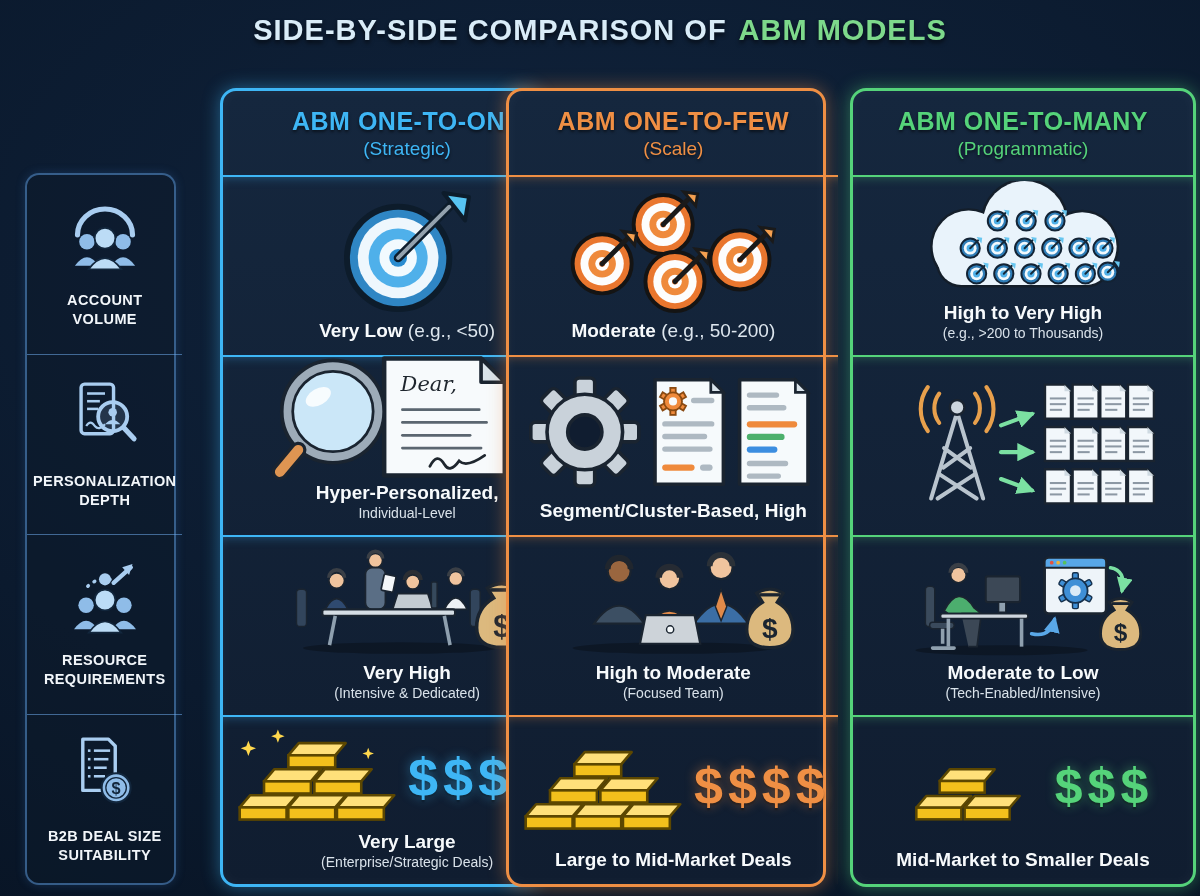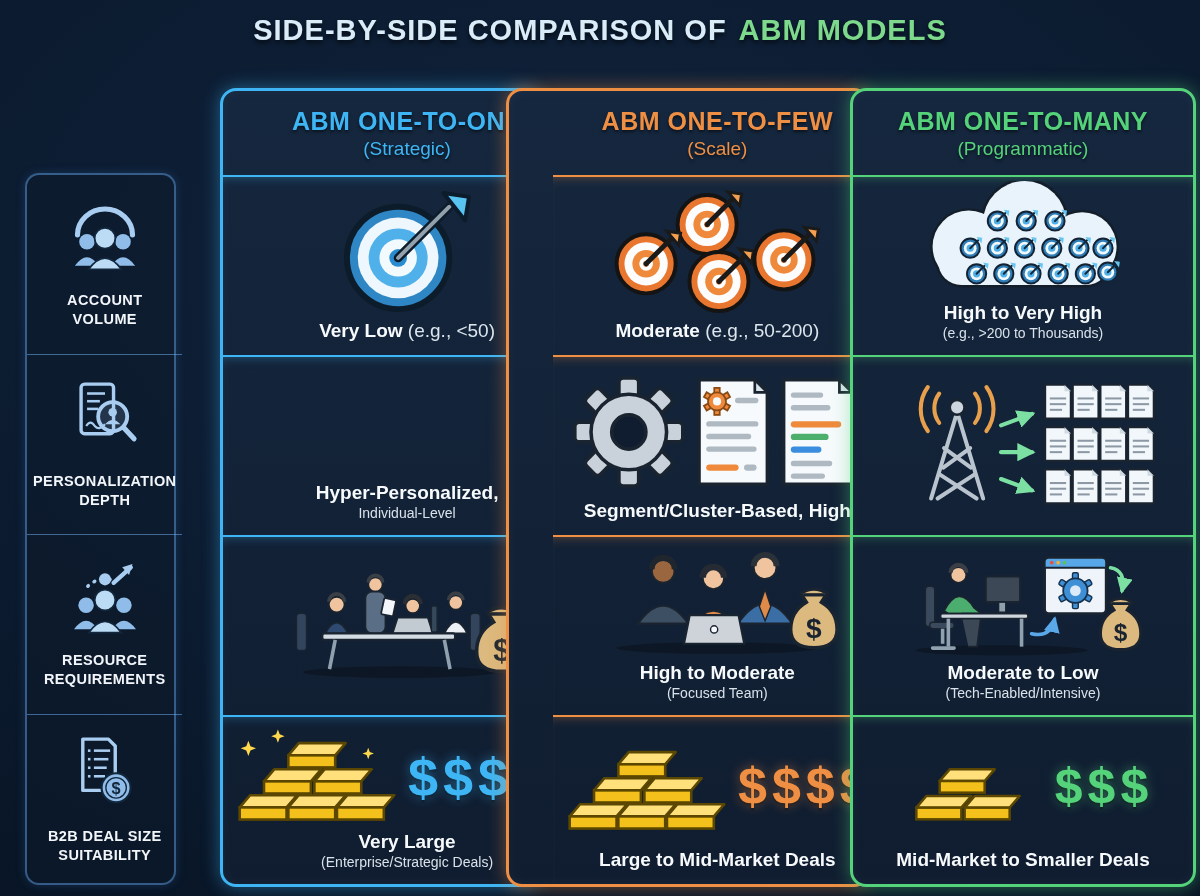--- a/index.html
+++ b/index.html
@@ -37,21 +37,21 @@
   .label-art svg{display:block;}
   
   .col{
     position:absolute;top:88px;height:793px;border-radius:16px;
     border:3px solid var(--ac);
     background:linear-gradient(180deg,#15273e 0%,#101d30 100%);
     display:grid;grid-template-rows:84px 180px 180px 180px 1fr;
     box-shadow:0 0 18px var(--acg), inset 0 0 14px rgba(255,255,255,.04);
   }
   .col.c1{left:176px;width:314px;margin-left:44px;--ac:#3eb6f5;--acg:rgba(62,182,245,.45);}
-  .col.c2{left:506px;width:314px;padding-left:44px;--ac:#ef8f44;--acg:rgba(239,143,68,.45);}
+  .col.c2{left:506px;width:314px;--ac:#ef8f44;--acg:rgba(239,143,68,.45);}
   .col.c3{left:838px;width:340px;margin-left:12px;--ac:#55d37a;--acg:rgba(85,211,122,.45);}
   .col-header{
     display:flex;flex-direction:column;align-items:center;justify-content:center;
     gap:2px;
   }
   .col-title{font-size:25px;font-weight:800;color:var(--ac);letter-spacing:.5px;
     text-shadow:0 2px 3px rgba(0,0,0,.55);}
   .col-sub{font-size:19px;font-weight:400;color:var(--ac);
     text-shadow:0 2px 3px rgba(0,0,0,.55);}
   .cell{
@@ -174,20 +174,38 @@
           <polygon points="112,4 138,8 134,32" fill="#57c4f2" stroke="#0d1c2b" stroke-width="4" stroke-linejoin="round"></polygon>
         </svg>
       </div>
       <div class="caption">
         <div class="cap-line"><span class="b">Very Low</span><span class="r"> (e.g., &lt;50)</span></div>
 
       </div>
     </div>
 
     <div class="cell">
+      <div class="art">
+        <svg width="280" height="128" viewBox="0 0 290 140">
+          <path d="M120,6 H226 L252,32 V134 H120 Z" fill="#f7fafc" stroke="#1a2430" stroke-width="5" stroke-linejoin="round"></path>
+          <path d="M226,6 V32 H252 Z" fill="#d9e3ea" stroke="#1a2430" stroke-width="4" stroke-linejoin="round"></path>
+          <text x="138" y="42" font-size="23" font-style="italic" font-family="DejaVu Serif, serif" fill="#1f262e">Dear,</text>
+          <line x1="140" y1="62" x2="224" y2="62" stroke="#5b6670" stroke-width="3" stroke-linecap="round"></line>
+          <line x1="140" y1="76" x2="232" y2="76" stroke="#5b6670" stroke-width="3" stroke-linecap="round"></line>
+          <line x1="140" y1="90" x2="214" y2="90" stroke="#5b6670" stroke-width="3" stroke-linecap="round"></line>
+          <line x1="140" y1="104" x2="226" y2="104" stroke="#5b6670" stroke-width="3" stroke-linecap="round"></line>
+          <path d="M170,124 q8,-16 16,-2 q6,10 16,-4 q8,8 28,-6" stroke="#1f262e" stroke-width="3" fill="none" stroke-linecap="round"></path>
+          <circle cx="64" cy="64" r="50" fill="#cbe7f8" stroke="#9dabb8" stroke-width="11"></circle>
+          <circle cx="64" cy="64" r="56" fill="none" stroke="#1a2430" stroke-width="4"></circle>
+          <circle cx="64" cy="64" r="44" fill="none" stroke="#1a2430" stroke-width="3"></circle>
+          <ellipse cx="48" cy="48" rx="15" ry="9" fill="rgba(255,255,255,.85)" transform="rotate(-30 48 48)"></ellipse>
+          <line x1="26" y1="106" x2="6" y2="130" stroke="#1a2430" stroke-width="18" stroke-linecap="round"></line>
+          <line x1="26" y1="106" x2="6" y2="130" stroke="#df9552" stroke-width="11" stroke-linecap="round"></line>
+        </svg>
+      </div>
       <div class="caption">
         <div class="cap-line"><span class="b">Hyper-Personalized,</span><span class="r"></span></div>
         <div class="cap-sub">Individual-Level</div>
       </div>
     </div>
 
     <div class="cell">
       <div class="art">
         <svg width="300" height="122" viewBox="0 0 340 170">
           <ellipse cx="160" cy="152" rx="135" ry="8" fill="rgba(0,0,0,.28)"></ellipse>
@@ -210,20 +228,24 @@
           <rect x="204" y="60" width="8" height="36" rx="2" fill="#36495c" stroke="#1a2430" stroke-width="2"></rect>
           <rect x="52" y="98" width="185" height="9" rx="3" fill="#d5dde4" stroke="#1a2430" stroke-width="3"></rect>
           <line x1="70" y1="107" x2="62" y2="148" stroke="#8fa0af" stroke-width="5"></line>
           <line x1="222" y1="107" x2="230" y2="148" stroke="#8fa0af" stroke-width="5"></line>
           <g transform="translate(302,106) scale(1.25)">
             <path d="M-16,-30 Q0,-40 16,-30 L9,-19 Q28,-8 28,14 Q28,36 0,36 Q-28,36 -28,14 Q-28,-8 -9,-19 Z" fill="#dcb97e" stroke="#1a2430" stroke-width="4"></path>
             <line x1="-13" y1="-28" x2="13" y2="-28" stroke="#1a2430" stroke-width="4"></line>
             <text x="0" y="24" font-size="34" font-weight="bold" text-anchor="middle" fill="#1a2430">$</text>
           </g>
         </svg>
+      </div>
+      <div class="caption">
+        <div class="cap-line"><span class="b">Very High</span><span class="r"></span></div>
+        <div class="cap-sub">(Intensive &amp; Dedicated)</div>
       </div>
     </div>
 
     <div class="cell">
       <div class="art">
         <svg width="165" height="96" viewBox="0 0 190 110">
           <defs>
             <g id="gbar-a">
               <polygon points="12,0 66,0 54,14 0,14" fill="#ffe07a" stroke="#5c4700" stroke-width="3" stroke-linejoin="round"></polygon>
               <rect x="0" y="14" width="54" height="14" fill="#f3c01c" stroke="#5c4700" stroke-width="3"></rect>

